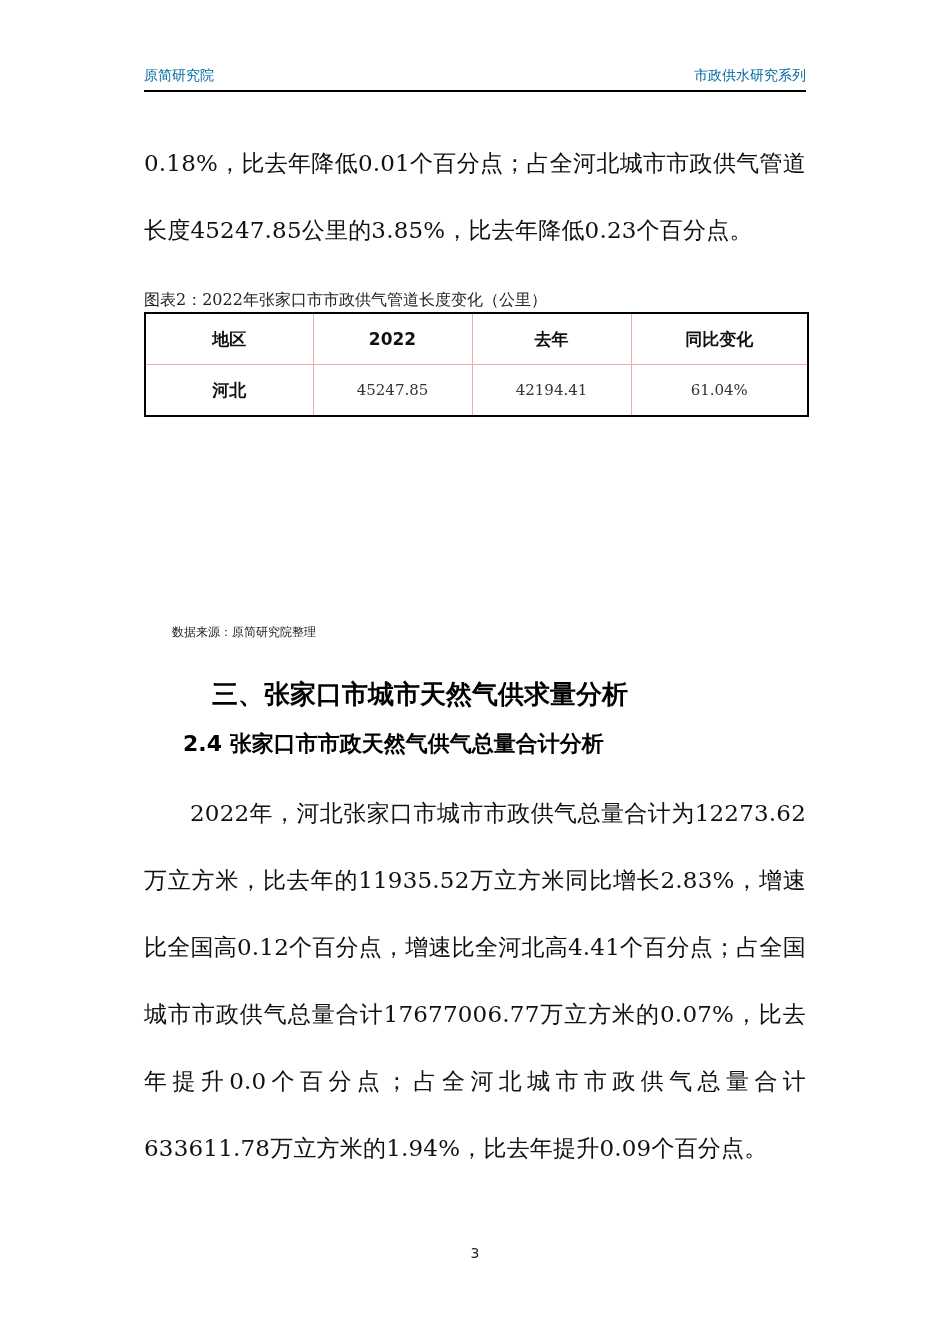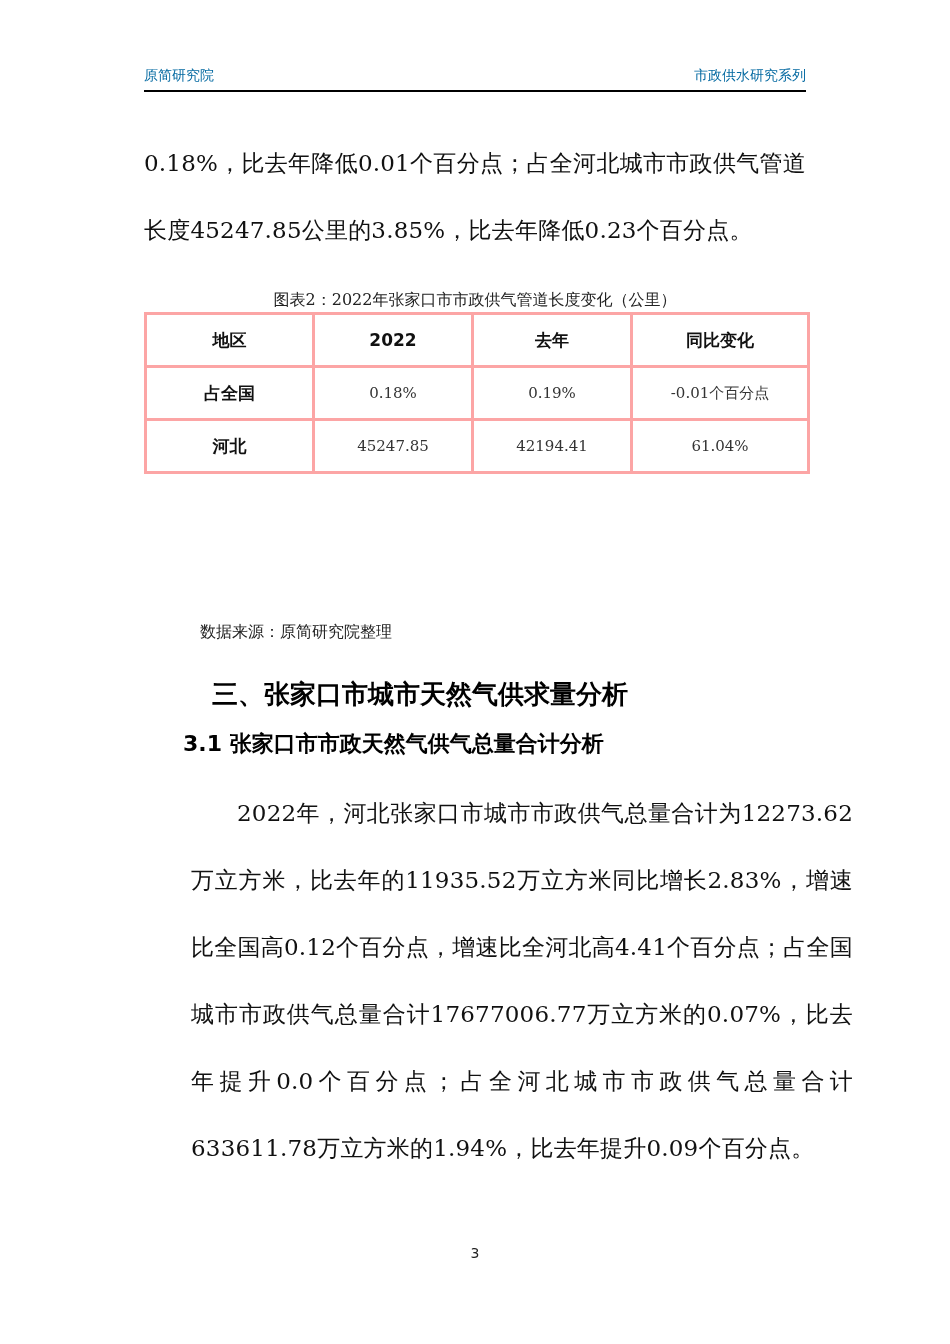--- a/index.html
+++ b/index.html
@@ -34,66 +34,65 @@
       left: 144px;
       width: 662px;
       font-size: 23px;
       line-height: 67px;
       text-align: justify;
       text-align-last: left;
       letter-spacing: 0.2px;
       margin: 0;
     }
     .para-1 { top: 130px; }
-    .para-2 { top: 780px; text-indent: 46px; margin-left: 47px; }
+    .para-2 { top: 780px; text-indent: 46px; }
 
     .table-caption {
       position: absolute;
       left: 144px;
       width: 662px;
       top: 289px;
-      text-align: center;
       font-size: 16px;
       line-height: 22px;
       color: #222222;
     }
 
     .data-table {
       position: absolute;
       left: 144px;
       top: 312px;
       width: 663px;
       border-collapse: collapse;
       border: 2px solid #000000;
       table-layout: fixed;
     }
     .data-table td, .data-table th {
-      border: 3px solid #fca5a5;
+      border: 1px solid #fca5a5;
       height: 50px;
       padding: 0;
       text-align: center;
       vertical-align: middle;
     }
     .data-table th, .data-table td.region {
       font-family: "DejaVu Sans", "Liberation Sans", sans-serif;
       font-weight: bold;
       font-size: 17px;
       color: #111111;
     }
     .data-table td.num {
       font-family: "DejaVu Serif", "Liberation Serif", serif;
       font-size: 15px;
       color: #333333;
     }
 
     .source-note {
       position: absolute;
-      left: 200px;
+      left: 172px;
       top: 621px;
-      font-size: 16px;
+      font-size: 12px;
       line-height: 22px;
       color: #222222;
     }
 
     .h1 {
       position: absolute;
       left: 202px;
       top: 664px;
       font-family: "DejaVu Sans", "Liberation Sans", sans-serif;
       font-weight: bold;
@@ -145,35 +144,29 @@
     <col style="width:177px">
   </colgroup>
   <tbody>
       <tr>
     <th>地区</th>
     <th>2022</th>
     <th>去年</th>
     <th>同比变化</th>
   </tr>
   <tr>
-    <td class="region">占全国</td>
-    <td class="num">0.18%</td>
-    <td class="num">0.19%</td>
-    <td class="num">-0.01个百分点</td>
-  </tr>
-  <tr>
     <td class="region">河北</td>
     <td class="num">45247.85</td>
     <td class="num">42194.41</td>
     <td class="num">61.04%</td>
   </tr>
 </tbody>
   </table>
 
 <div class="source-note">数据来源：原简研究院整理</div>
 
 <h1 class="h1">三、张家口市城市天然气供求量分析</h1>
 
-<h2 class="h2">3.1 张家口市市政天然气供气总量合计分析</h2>
+<h2 class="h2">2.4 张家口市市政天然气供气总量合计分析</h2>
 
 <p class="para para-2">2022年，河北张家口市城市市政供气总量合计为12273.62万立方米，比去年的11935.52万立方米同比增长2.83%，增速比全国高0.12个百分点，增速比全河北高4.41个百分点；占全国城市市政供气总量合计17677006.77万立方米的0.07%，比去年提升0.0个百分点；占全河北城市市政供气总量合计633611.78万立方米的1.94%，比去年提升0.09个百分点。</p>
 
 <div class="page-number">3</div>
 
 </body></html>

